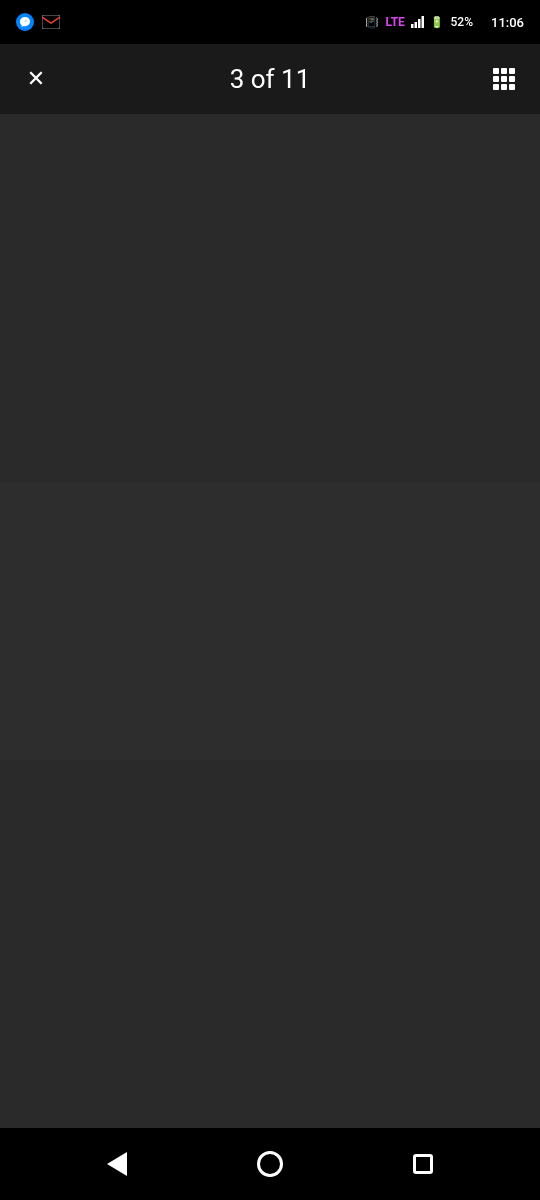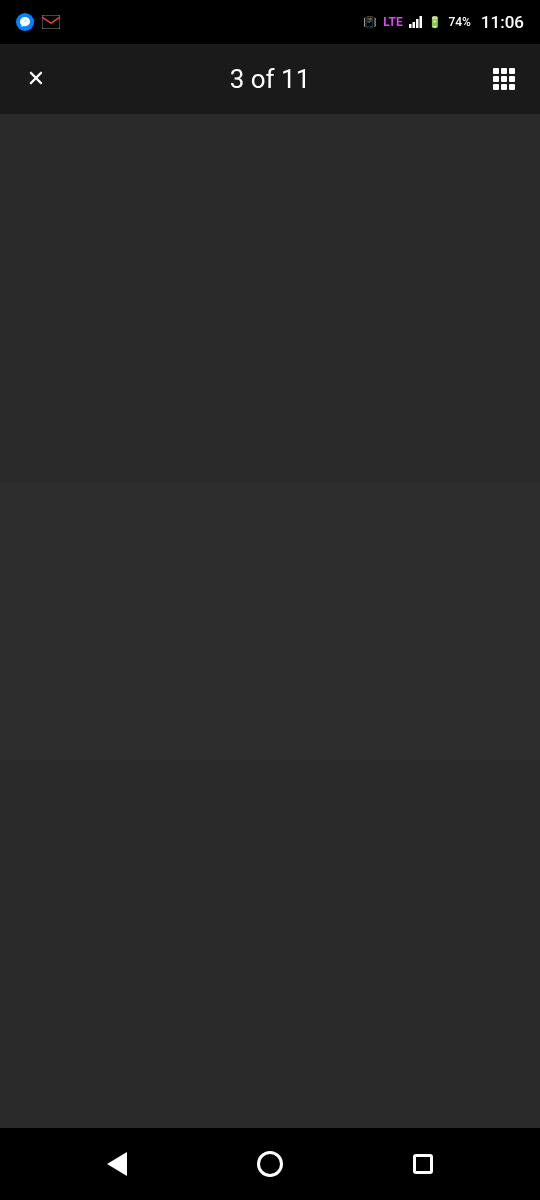--- a/index.html
+++ b/index.html
@@ -269,23 +269,23 @@
     <span style="color:#d946ef; font-size:12px; font-weight:bold;">LTE</span>
 
     <svg width="14" height="12" viewBox="0 0 14 12">
       <rect x="0" y="8" width="2.5" height="4" fill="white"></rect>
       <rect x="3.5" y="6" width="2.5" height="6" fill="white"></rect>
       <rect x="7" y="3" width="2.5" height="9" fill="white"></rect>
       <rect x="10.5" y="0" width="2.5" height="12" fill="white"></rect>
     </svg>
 
     <span style="color:#fff; font-size:11px;">🔋</span>
-    <span style="color:#fff; font-size:12px;">74%</span>
-
-    <span style="color:#fff; font-size:17px; font-weight:500; margin-left:4px;">11:06</span>
+    <span style="color:#fff; font-size:12px;">52%</span>
+
+    <span style="color:#fff; font-size:13px; font-weight:500; margin-left:12px;">11:06</span>
   </div>
 </div>
 
 <div class="action-bar">
   <div class="close-btn">
     <span class="x-icon">✕</span>
   </div>
   <span class="action-bar-title">3 of 11</span>
   <div class="grid-btn">
     <div class="grid-icon">

